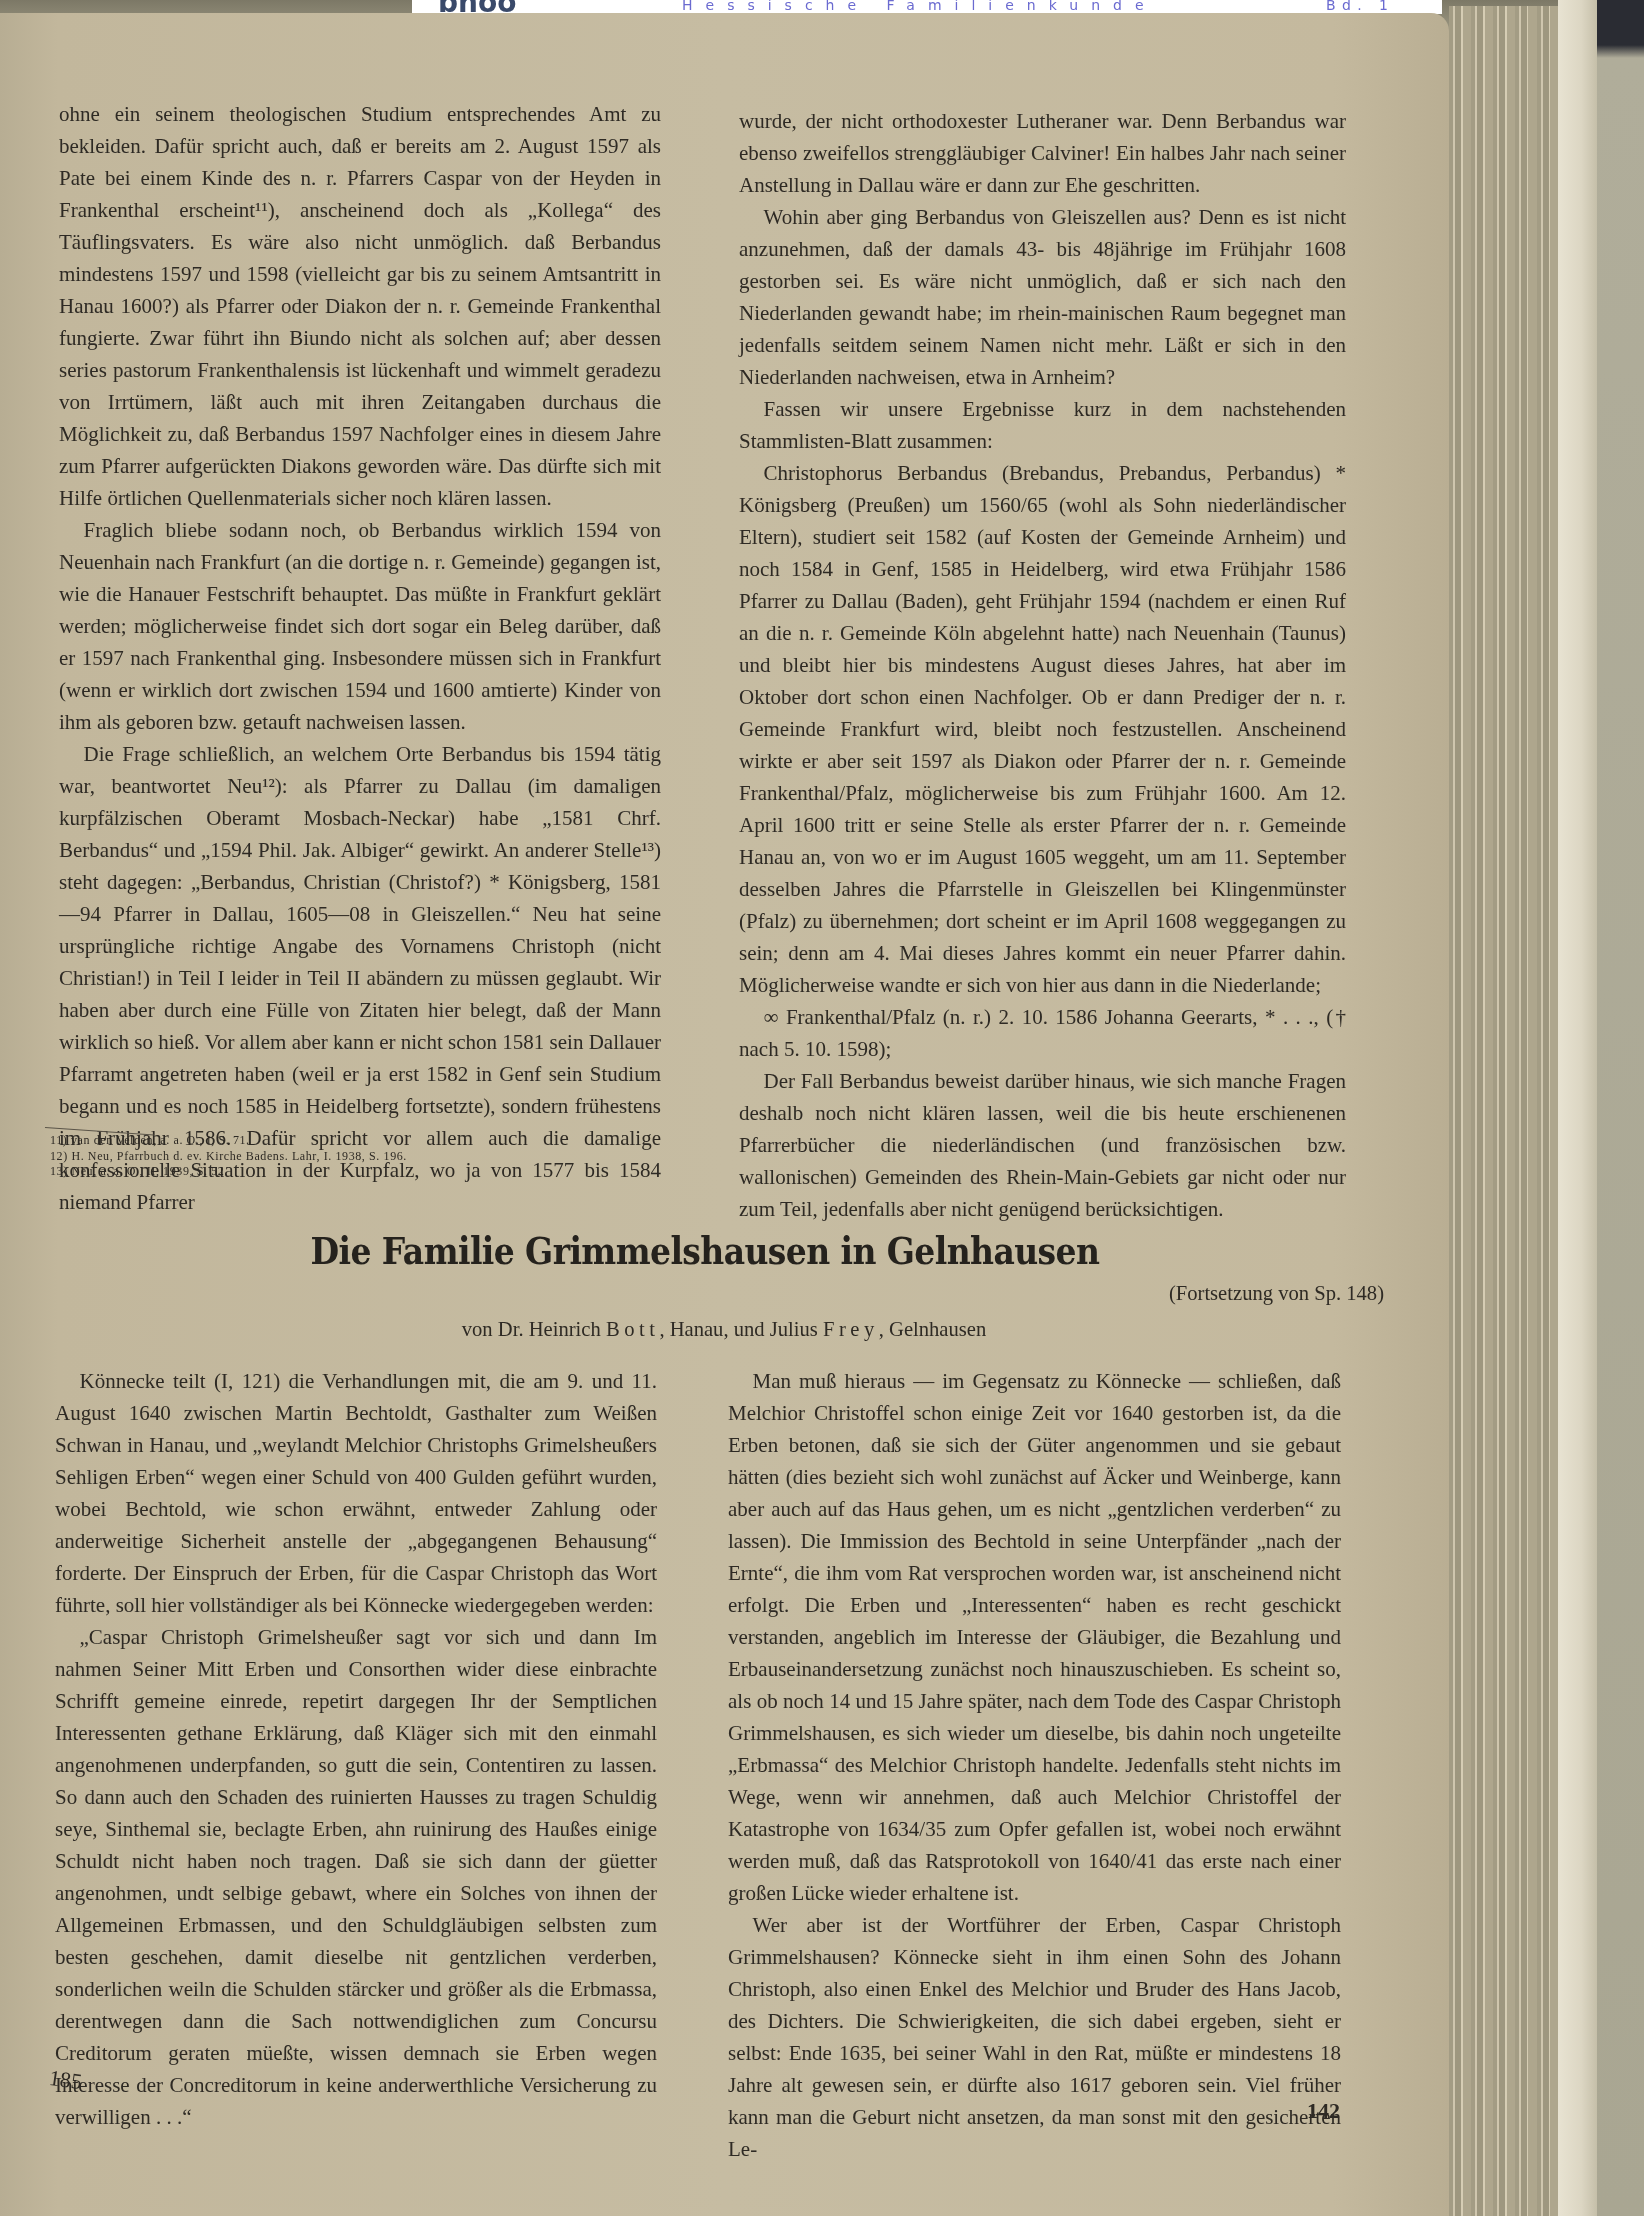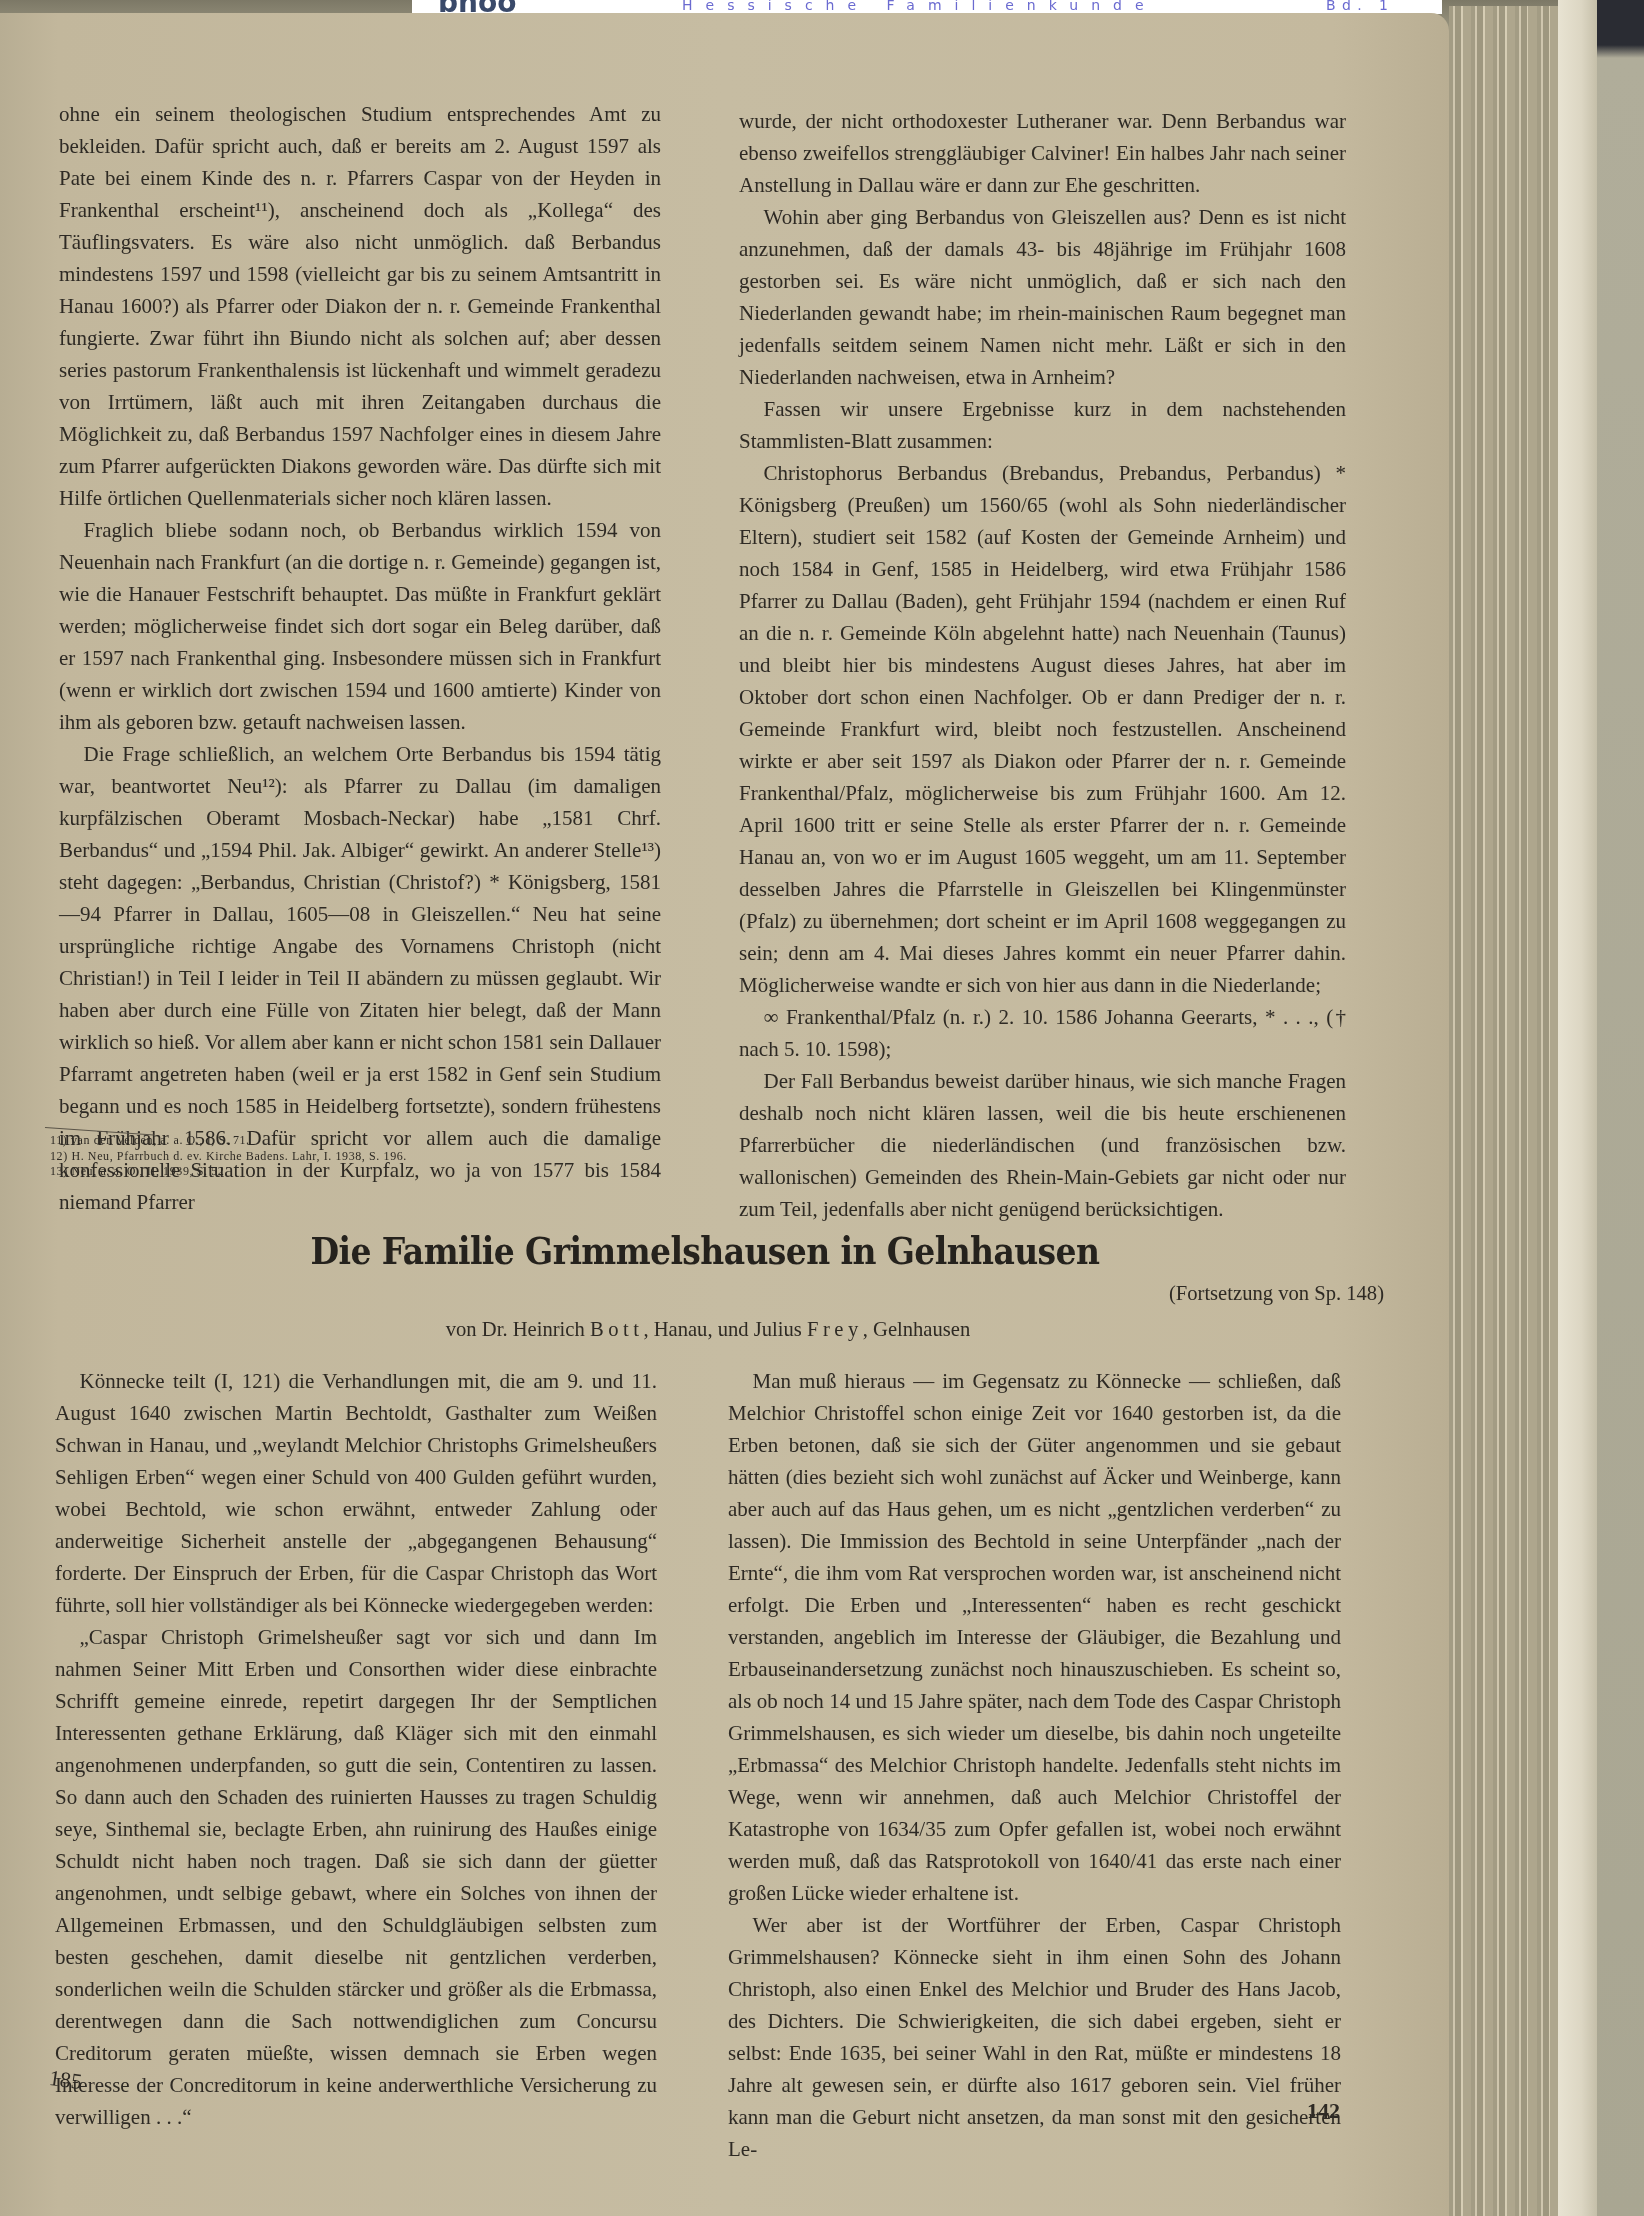--- a/index.html
+++ b/index.html
@@ -69,21 +69,21 @@
     padding-left:29px;
     font-family:"DejaVu Serif", serif; font-weight:bold; font-size:33px;
     letter-spacing:-0.6px; color:#25221d;
     transform:scaleY(1.15);
   }
   .subtitle {
     position:absolute; left:0; top:1282px; width:1352px; text-align:right; padding-left:32px;
     font-size:20.6px;
   }
   .byline {
-    position:absolute; left:0; top:1318px; width:1352px; text-align:center; padding-left:32px;
+    position:absolute; left:0; top:1318px; width:1352px; text-align:center; padding-left:48px;
     font-size:20.6px;
   }
   .sp { letter-spacing:4.5px; }
   .pgL { position:absolute; left:49px; top:2067px; font-size:22px; transform:rotate(8deg); }
   .pgR { position:absolute; left:1307px; top:2098px; font-size:22px; font-weight:bold; }
 </style>
 </head>
 <body>
 
 <div class="scan-top"></div>

